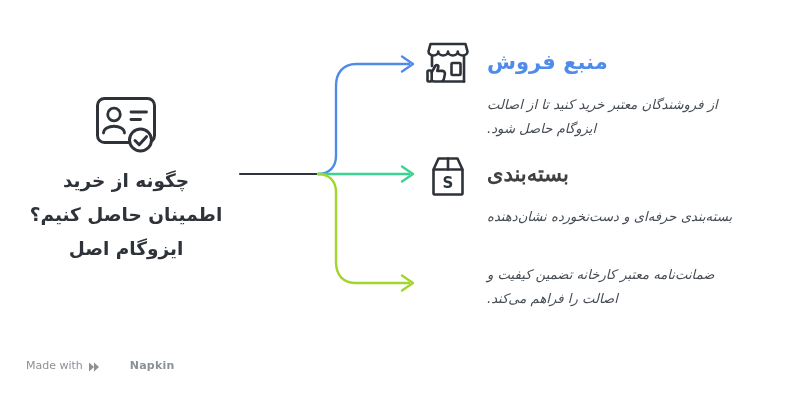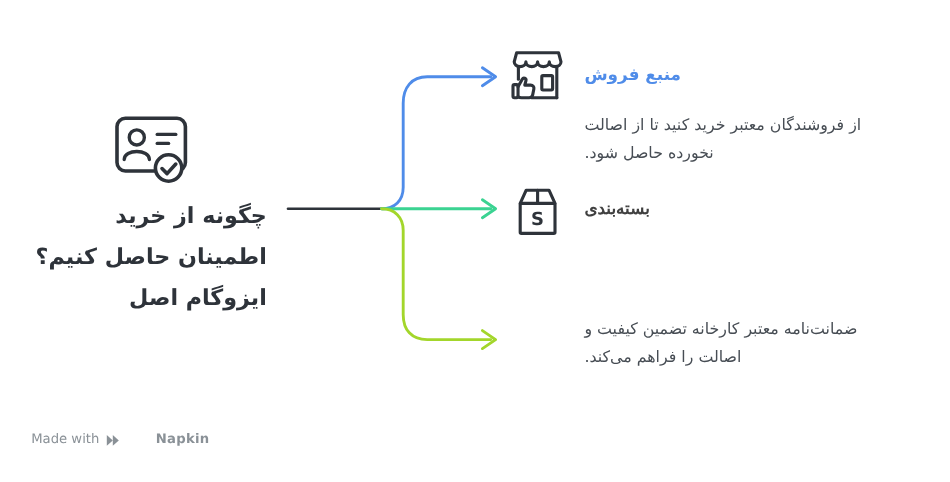--- a/index.html
+++ b/index.html
@@ -1,33 +1,33 @@
 <!DOCTYPE html>
 <html lang="fa"><head>
 <meta charset="utf-8">
 <style>
   html,body{margin:0;padding:0;background:#fff;}
   body{width:792px;height:402px;overflow:hidden;font-family:"DejaVu Sans",sans-serif;}
   .canvas{position:relative;width:792px;height:402px;background:#fff;}
 
   
   .root{position:absolute;left:18px;top:94px;width:216px;display:flex;flex-direction:column;align-items:center;}
-  .root-title{margin-top:10px;direction:rtl;font-weight:bold;
+  .root-title{margin-top:10px;direction:rtl;text-align:center;font-weight:bold;
               font-size:18.5px;line-height:34px;color:var(--ink,#2E333A);}
 
   
   .connector{position:absolute;left:236px;top:50px;}
 
   
   .branch{position:absolute;left:424px;width:360px;}
   .branch-header{display:flex;align-items:center;gap:15px;height:50px;}
   .branch-icon{flex:0 0 48px;height:48px;}
-  .branch-title{margin:0;direction:rtl;font-size:14px;font-weight:bold;line-height:1.2;}
+  .branch-title{margin:0;direction:rtl;font-size:21px;font-weight:bold;line-height:1.2;}
   .branch-desc{margin:5px 0 0 63px;direction:rtl;text-align:left;
-               font-size:13.2px;line-height:24px;color:var(--text,#474D54);}
+               font-size:13.2px;line-height:24px;color:var(--text,#474D54);font-style:italic;}
 
   
   .watermark{position:absolute;left:26px;top:359px;display:flex;align-items:flex-end;gap:5px;
              font-size:11px;color:var(--watermark,#8A9197);}
   .watermark .brand{font-weight:bold;letter-spacing:.2px;padding-left:25px;}
 
   .ink-fill{fill:var(--ink,#2E333A);stroke:none;font-weight:bold;}
   svg{display:block;}
 </style>
 </head>
@@ -82,37 +82,38 @@
           <path d="M19 42.5 H40"></path>
           <rect x="27.5" y="24" width="9" height="12" rx="1"></rect>
           <rect x="3.5" y="31.5" width="4.2" height="11" rx="1.2"></rect>
           <path d="M7.7 41.5 c0.8 0.7 1.8 1 2.9 1 h6.3 c1.5 0 2.7 -1 3 -2.4 l1 -5.2 c0.3 -1.6 -0.9 -3 -2.6 -3 h-5 l1 -3.7 c0.5 -1.9 -2.1 -3 -3.1 -1.2 l-3.5 6.3"></path>
         </svg>
       </span>
       <h2 class="branch-title" style="color: rgb(79, 140, 233);">منبع فروش</h2>
     </div>
     <div class="branch-desc">
       <div>از فروشندگان معتبر خرید کنید تا از اصالت</div>
-      <div>نخورده حاصل شود.</div>
+      <div>ایزوگام حاصل شود.</div>
     </div>
   </section>
 
   <section class="branch" style="top:150px">
     <div class="branch-header">
       <span class="branch-icon">
         <svg width="48" height="48" viewBox="0 0 48 48" fill="none" stroke-linecap="round" stroke-linejoin="round" stroke-width="2.6" stroke="#2E333A">
           <rect x="9.5" y="18.5" width="29" height="25" rx="1"></rect>
           <path d="M9.5 18.5 L14.5 7.5 H33.5 L38.5 18.5"></path>
           <path d="M24 7.5 V18.5"></path>
           <text x="24" y="36.5" class="ink-fill" font-size="15" text-anchor="middle">S</text>
         </svg>
       </span>
       <h2 class="branch-title" style="color: #404040; font-family: Liberation Serif, serif;">بسته‌بندی</h2>
     </div>
     <div class="branch-desc">
+      <div>بسته‌بندی حرفه‌ای و دست‌نخورده نشان‌دهنده</div>
     </div>
   </section>
 
   <section class="branch" style="top:258px">
     <div class="branch-desc">
       <div>ضمانت‌نامه معتبر کارخانه تضمین کیفیت و</div>
       <div>اصالت را فراهم می‌کند.</div>
     </div>
   </section>
 

